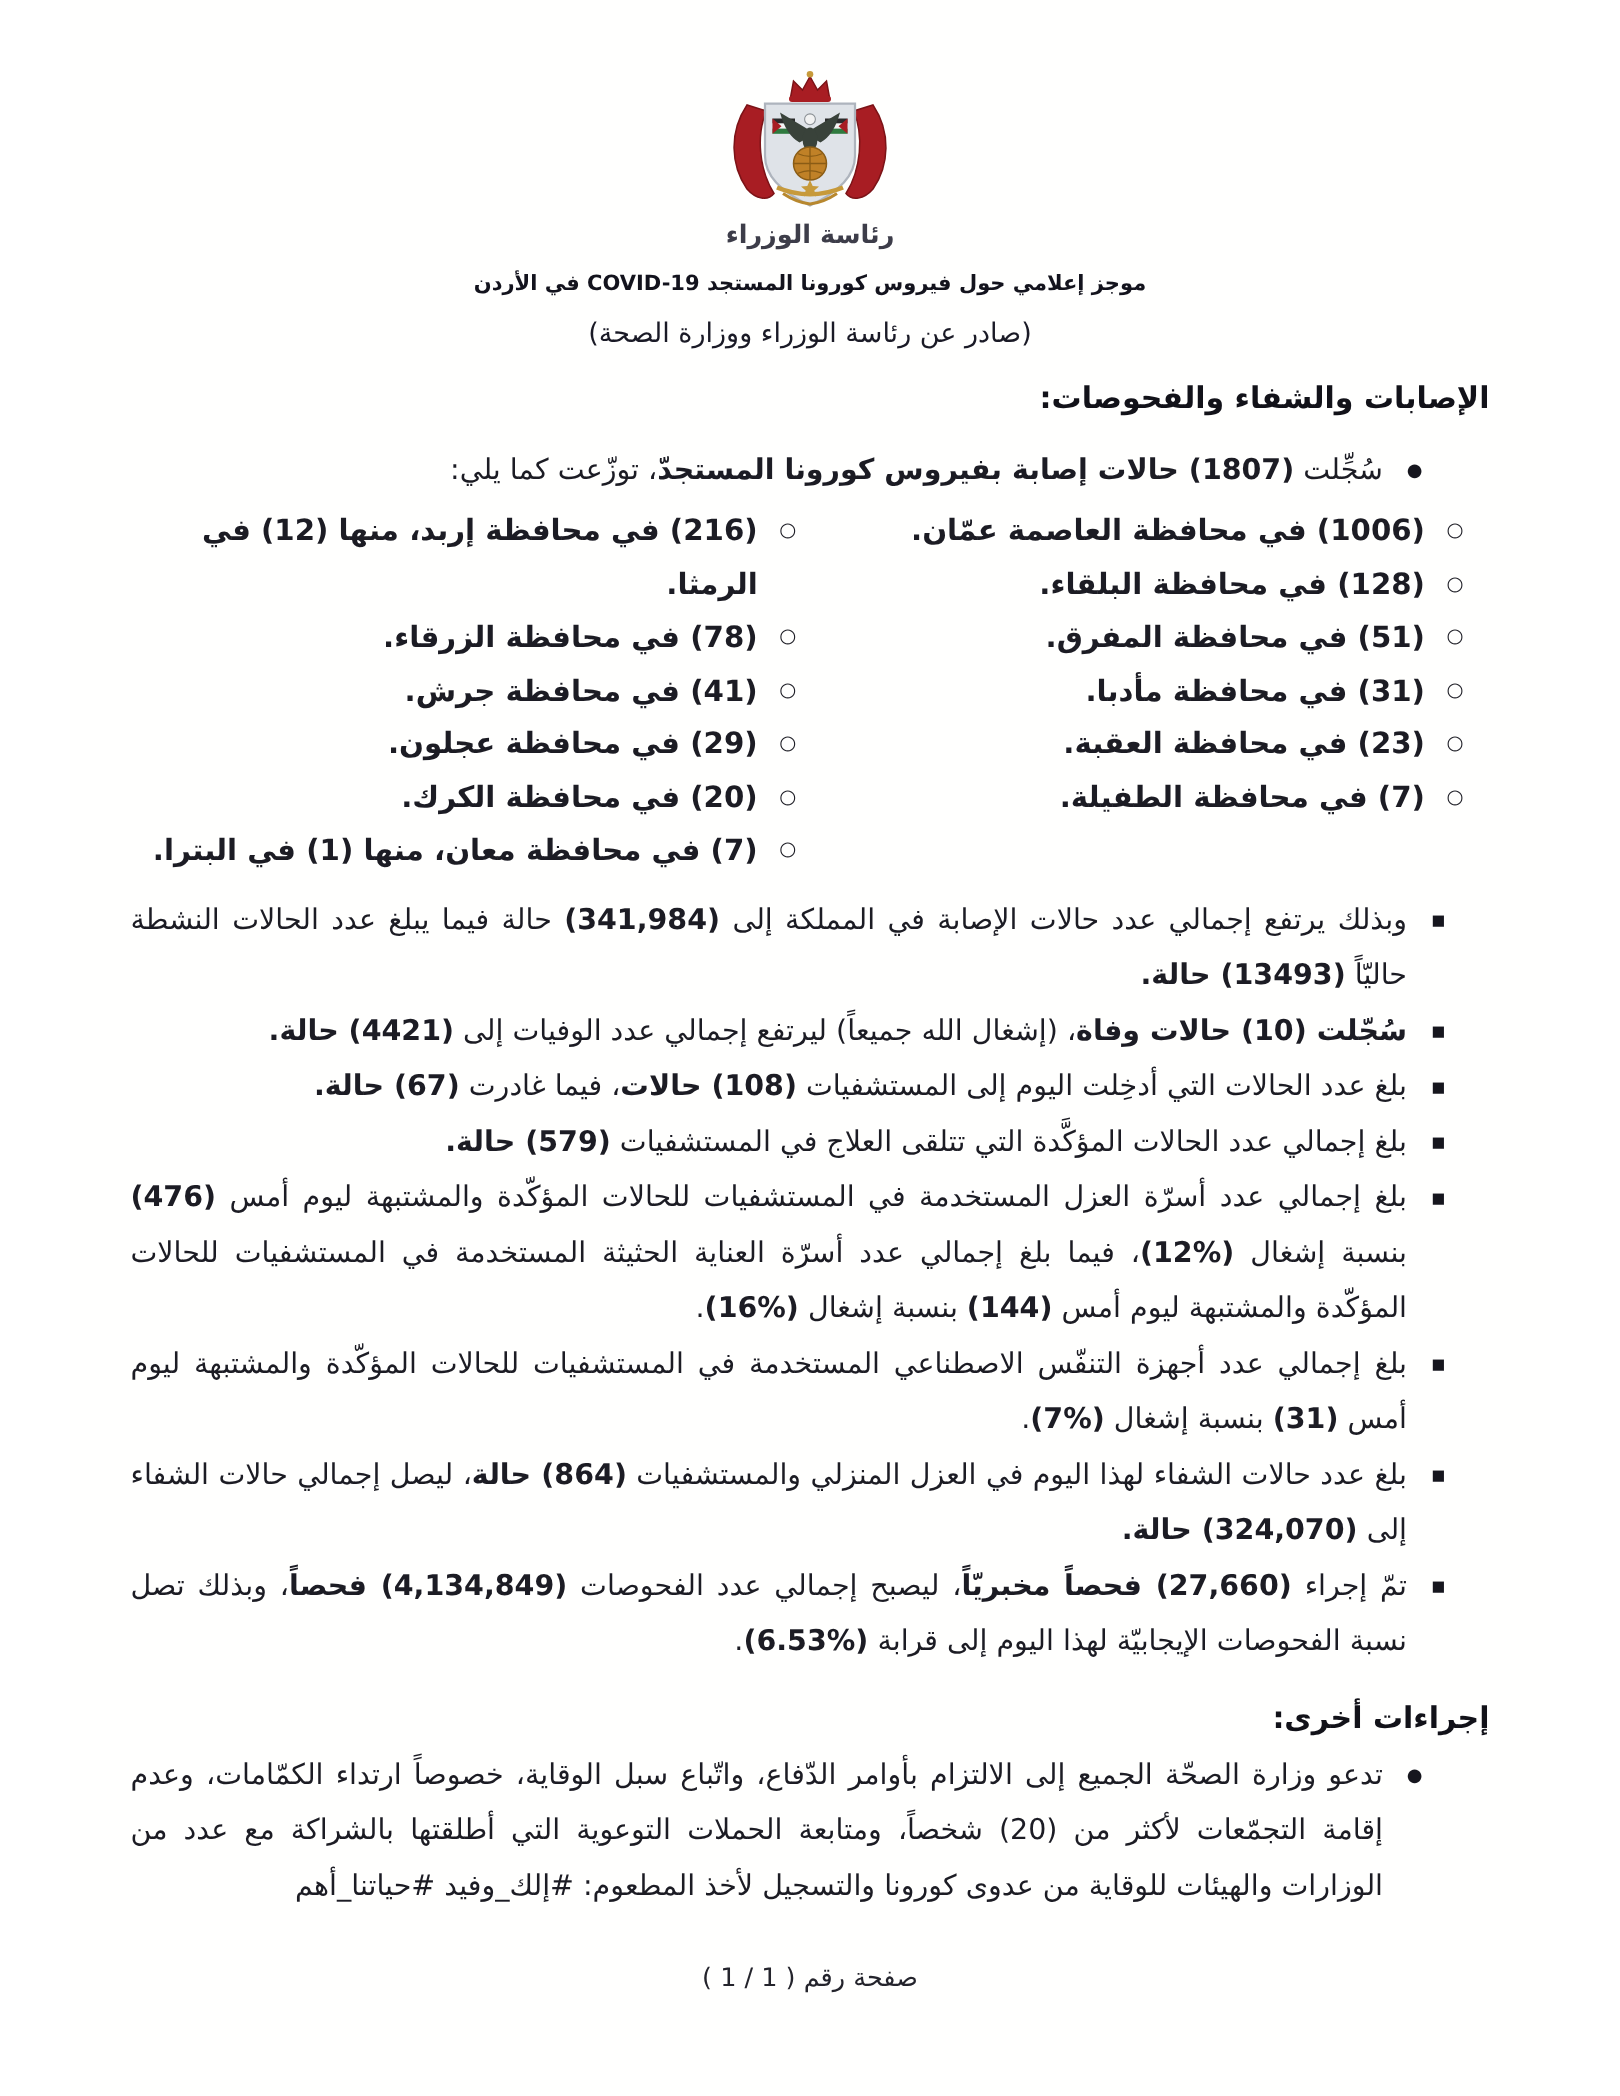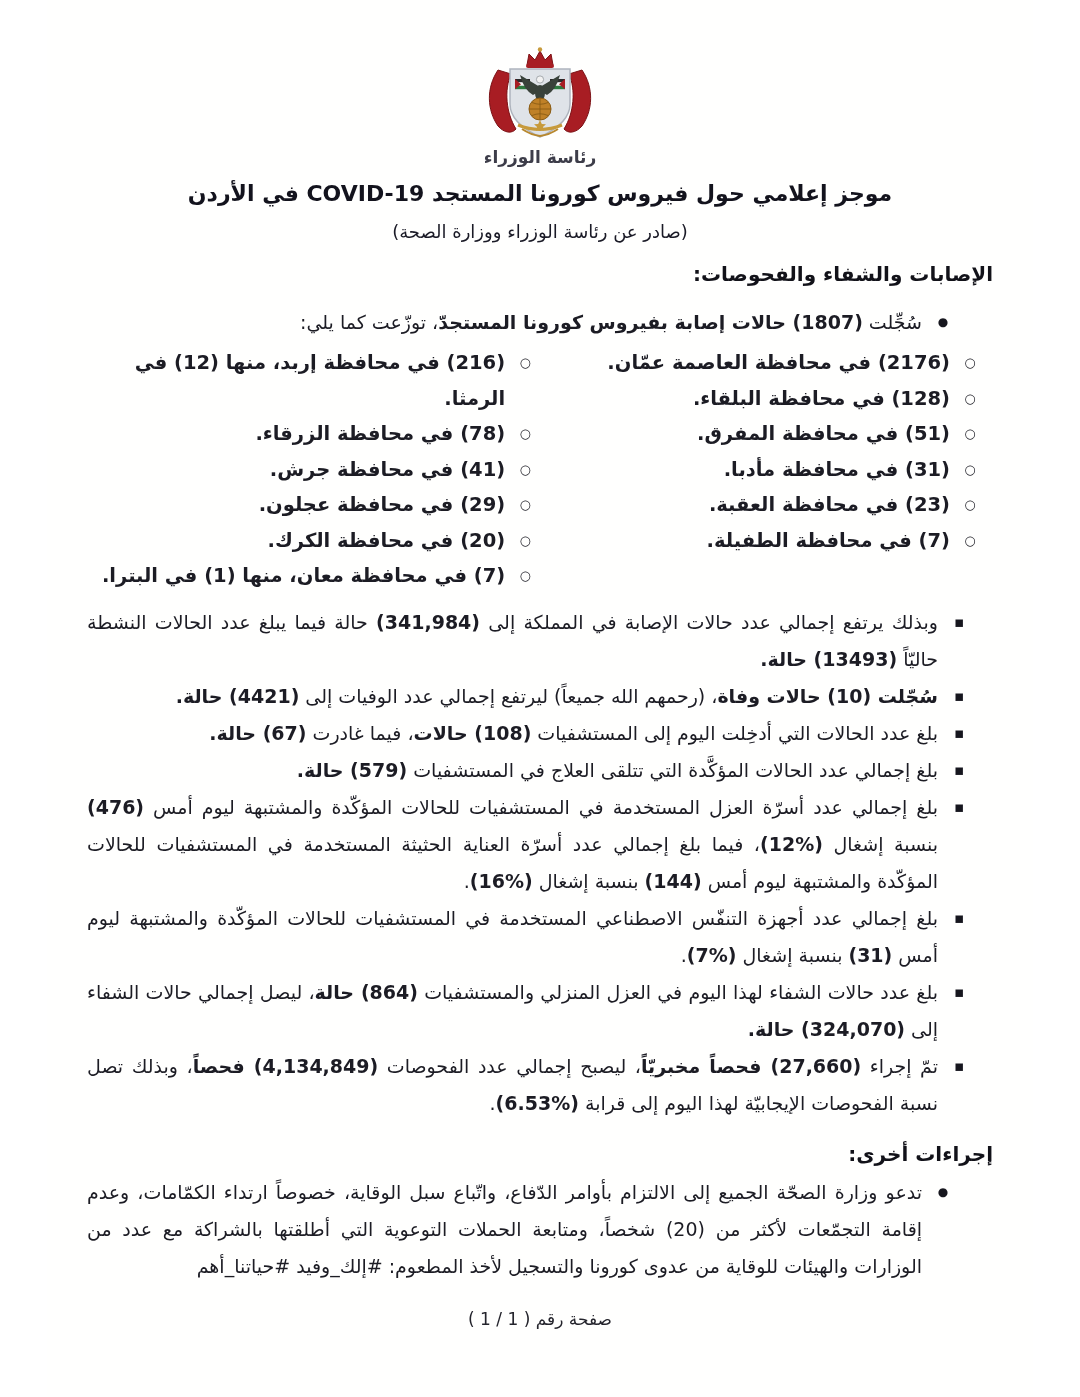--- a/index.html
+++ b/index.html
@@ -10,21 +10,21 @@
     font-family:"DejaVu Sans","Liberation Sans",sans-serif;
     color:#1c1c24;
   }
   
   .crest-wrap{display:flex;justify-content:center;margin-top:16px;}
   .crest-caption{
     text-align:center;font-weight:bold;font-size:17px;color:#3d3d49;
     margin-top:1px;letter-spacing:-1px;
   }
   .doc-title{
-    text-align:center;font-size:22px;font-weight:bold;color:#13131d;
+    text-align:center;font-size:14px;font-weight:bold;color:#13131d;
     margin:14px 0 0 0;
   }
   .doc-subtitle{text-align:center;font-size:18px;font-weight:normal;color:#1a1a26;margin-top:15px;}
   .date-line{text-align:right;font-size:20px;font-weight:bold;color:#121219;margin-top:22px;}
   
   .section-heading{
     font-size:20px;font-weight:bold;color:#121219;margin:20px 0 0 0;
     text-decoration-thickness:2px;text-underline-offset:5px;
   }
   .bullet{display:flex;gap:13px;font-size:19px;line-height:37px;margin:0;}
@@ -101,21 +101,21 @@
 
   <div class="bullet disc">
     <span class="marker">●</span>
     <div class="btext"><span>سُجِّلت </span><span class="b">(1807) حالات إصابة بفيروس كورونا المستجدّ</span><span>، توزّعت كما يلي:</span></div>
   </div>
 
   <div class="gov-grid">
     <div class="gov-col first">
         <div class="gov-item">
           <span class="o-marker">○</span>
-          <span>(2176) في محافظة العاصمة عمّان.</span>
+          <span>(1006) في محافظة العاصمة عمّان.</span>
         </div>
         <div class="gov-item">
           <span class="o-marker">○</span>
           <span>(128) في محافظة البلقاء.</span>
         </div>
         <div class="gov-item">
           <span class="o-marker">○</span>
           <span>(51) في محافظة المفرق.</span>
         </div>
         <div class="gov-item">
@@ -159,21 +159,21 @@
       </div>
   </div>
 
   <div class="bullets-block" id="infection-bullets">
       <div class="bullet square">
         <span class="marker">▪</span>
         <div class="btext"><span>وبذلك يرتفع إجمالي عدد حالات الإصابة في المملكة إلى </span><span class="b">(341,984)</span><span> حالة فيما يبلغ عدد الحالات النشطة حاليّاً </span><span class="b">(13493) حالة.</span></div>
       </div>
       <div class="bullet square">
         <span class="marker">▪</span>
-        <div class="btext"><span class="b">سُجّلت (10) حالات وفاة</span><span>، (رحمهم الله جميعاً) ليرتفع إجمالي عدد الوفيات إلى </span><span class="b">(4421) حالة.</span></div>
+        <div class="btext"><span class="b">سُجّلت (10) حالات وفاة</span><span>، (إشغال الله جميعاً) ليرتفع إجمالي عدد الوفيات إلى </span><span class="b">(4421) حالة.</span></div>
       </div>
       <div class="bullet square">
         <span class="marker">▪</span>
         <div class="btext"><span>بلغ عدد الحالات التي أدخِلت اليوم إلى المستشفيات </span><span class="b">(108) حالات</span><span>، فيما غادرت </span><span class="b">(67) حالة.</span></div>
       </div>
       <div class="bullet square">
         <span class="marker">▪</span>
         <div class="btext"><span>بلغ إجمالي عدد الحالات المؤكَّدة التي تتلقى العلاج في المستشفيات </span><span class="b">(579) حالة.</span></div>
       </div>
       <div class="bullet square">

